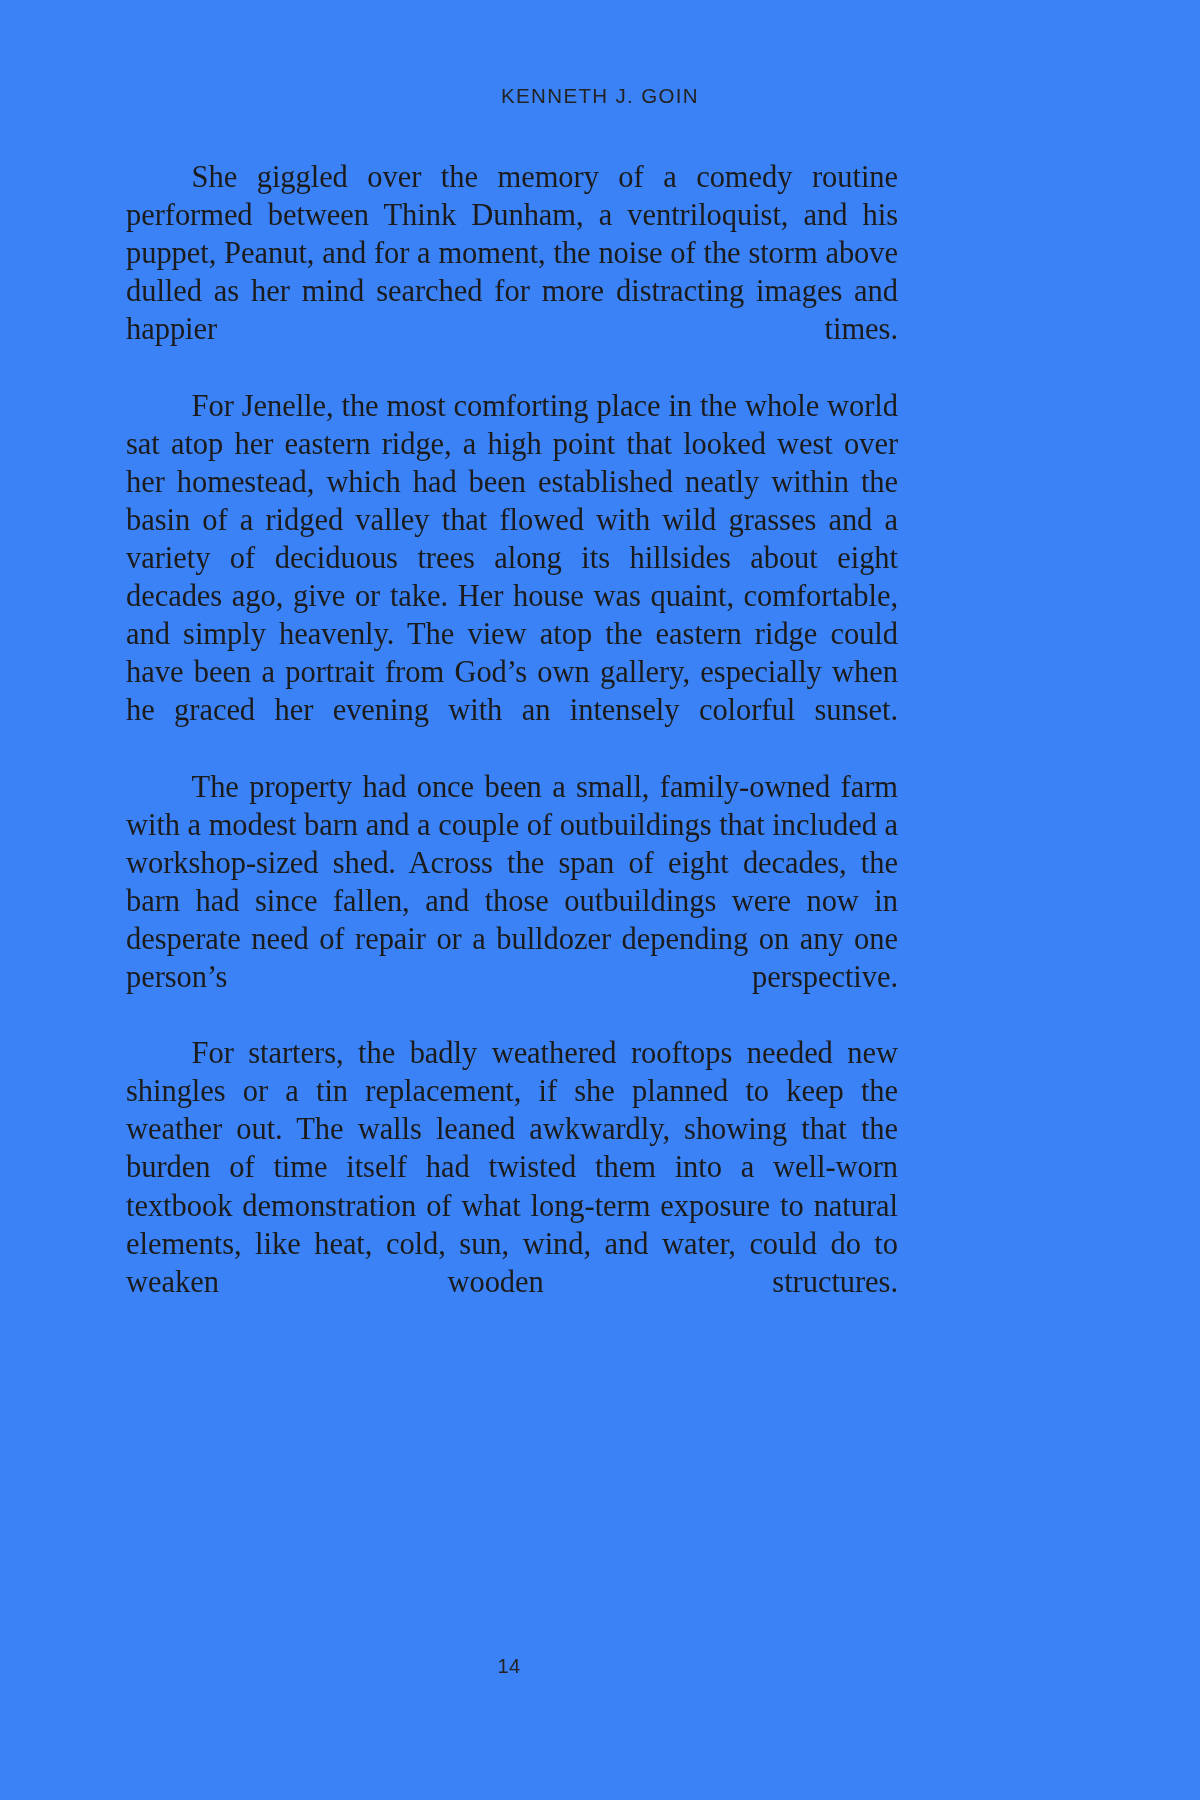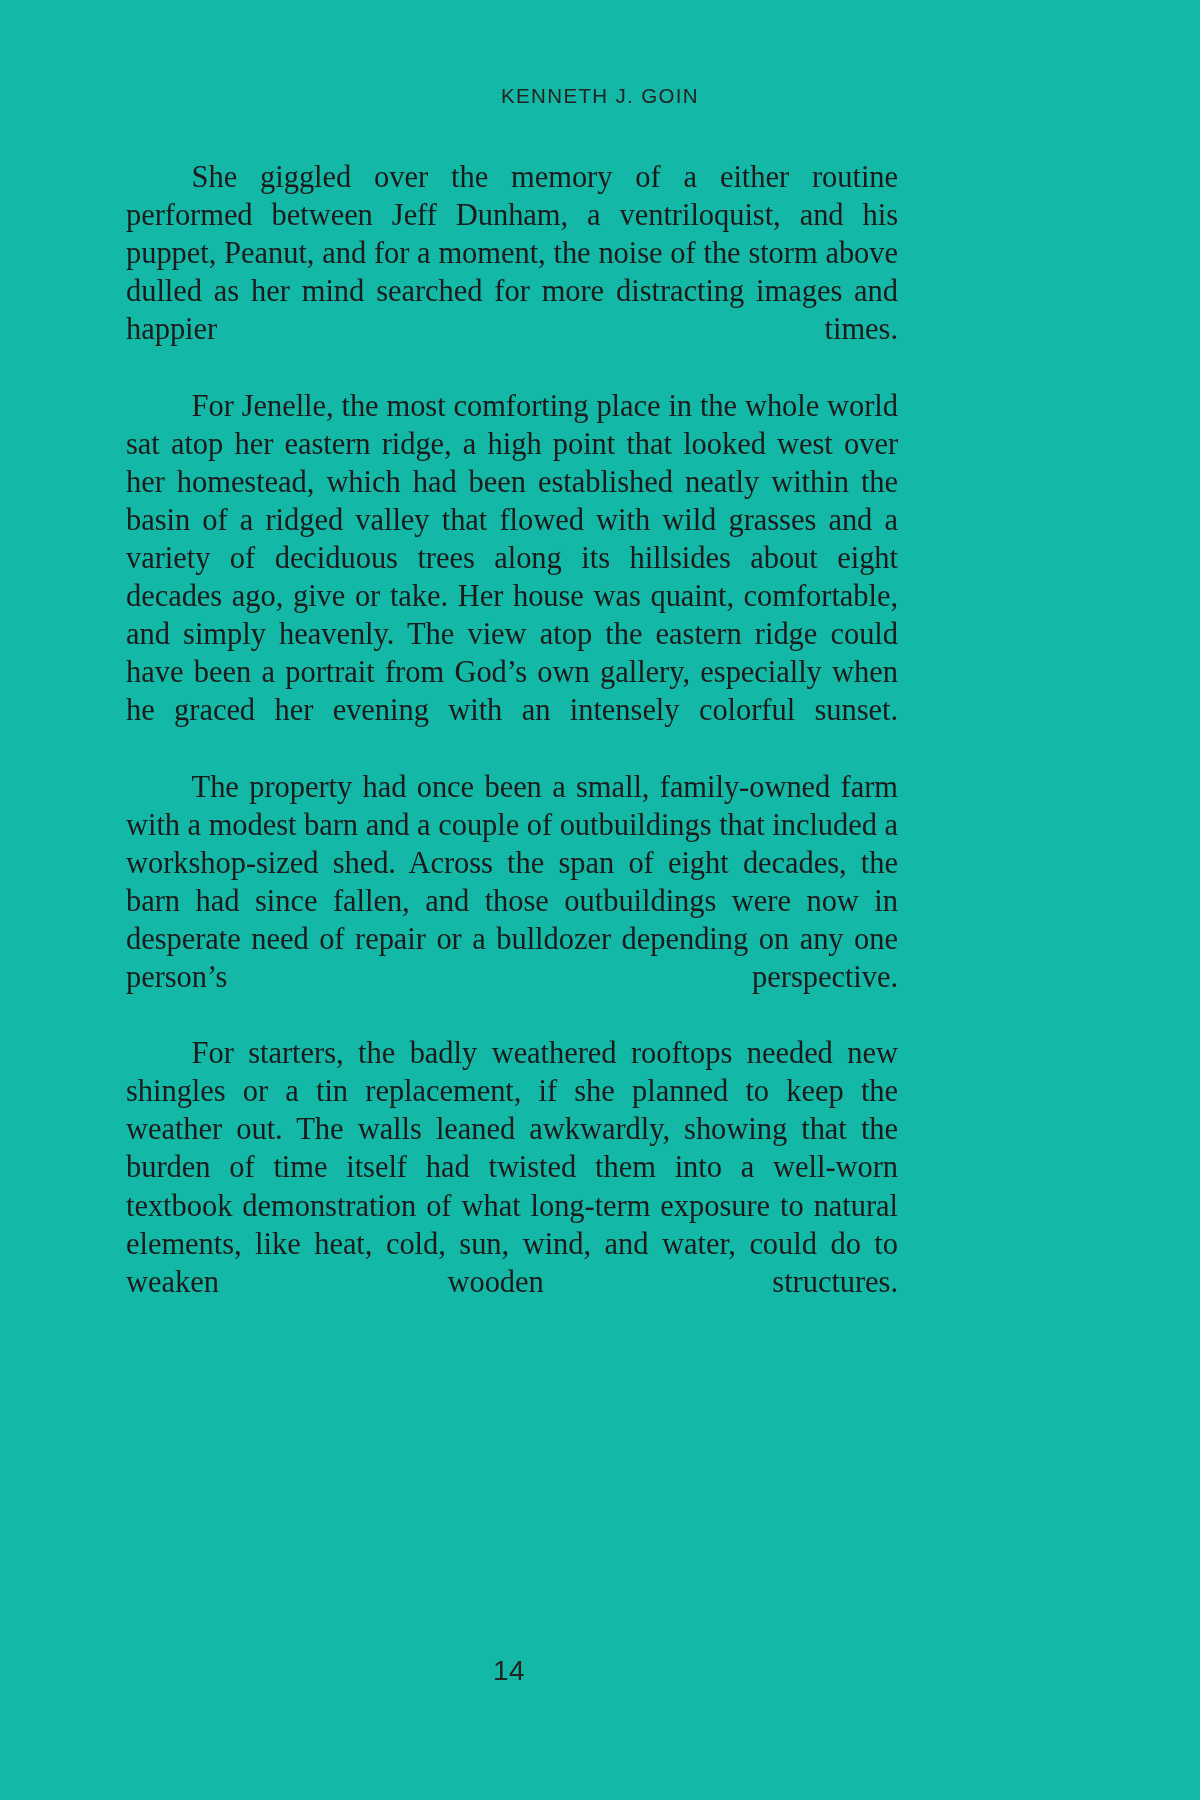--- a/index.html
+++ b/index.html
@@ -13,21 +13,21 @@
     font-family: "Liberation Serif", serif;
     color: #1a1a1a;
     -webkit-font-smoothing: antialiased;
   }
 
   .page {
     position: relative;
     width: 1200px;
     height: 1800px;
     box-sizing: border-box;
-    background: #14b8a6;
+    background: #3b82f6;
     overflow: hidden;
   }
 
   
   .running-header {
     position: absolute;
     top: 84px;
     left: 0;
     width: 1200px;
     text-align: center;
@@ -78,36 +78,36 @@
   p.tight { word-spacing: -0.5px; }
 
   
   .folio {
     position: absolute;
     top: 1655px;
     left: 0;
     width: 1018px;
     text-align: center;
     font-family: "Liberation Sans", sans-serif;
-    font-size: 28px;
+    font-size: 20px;
     color: #232323;
     letter-spacing: 0.5px;
   }
 </style>
 </head>
 <body>
 
 <div class="page">
 
   <div class="running-header">KENNETH J. GOIN</div>
 
   <div class="textblock">
 
 
-    <p class="para indent tight">She giggled over the memory of a either routine performed between Jeff Dunham, a ventriloquist, and his puppet, Peanut, and for a moment, the noise of the storm above dulled as her mind searched for more distracting images and happier times.</p>
+    <p class="para indent tight">She giggled over the memory of a comedy routine performed between Think Dunham, a ventriloquist, and his puppet, Peanut, and for a moment, the noise of the storm above dulled as her mind searched for more distracting images and happier times.</p>
 
 
     <p class="para indent tight">For Jenelle, the most comforting place in the whole world sat atop her eastern ridge, a high point that looked west over her homestead, which had been established neatly within the basin of a ridged valley that flowed with wild grasses and a variety of deciduous trees along its hillsides about eight decades ago, give or take. Her house was quaint, comfortable, and simply heavenly. The view atop the eastern ridge could have been a portrait from God’s own gallery, especially when he graced her evening with an intensely colorful sunset.</p>
 
     <p class="para indent tight">The property had once been a small, family-owned farm with a modest barn and a couple of outbuildings that included a workshop-sized shed. Across the span of eight decades, the barn had since fallen, and those outbuildings were now in desperate need of repair or a bulldozer depending on any one person’s perspective.</p>
 
     <p class="para indent tight">For starters, the badly weathered rooftops needed new shingles or a tin replacement, if she planned to keep the weather out. The walls leaned awkwardly, showing that the burden of time itself had twisted them into a well-worn textbook demonstration of what long-term exposure to natural elements, like heat, cold, sun, wind, and water, could do to weaken wooden structures.</p>
 
 
 

